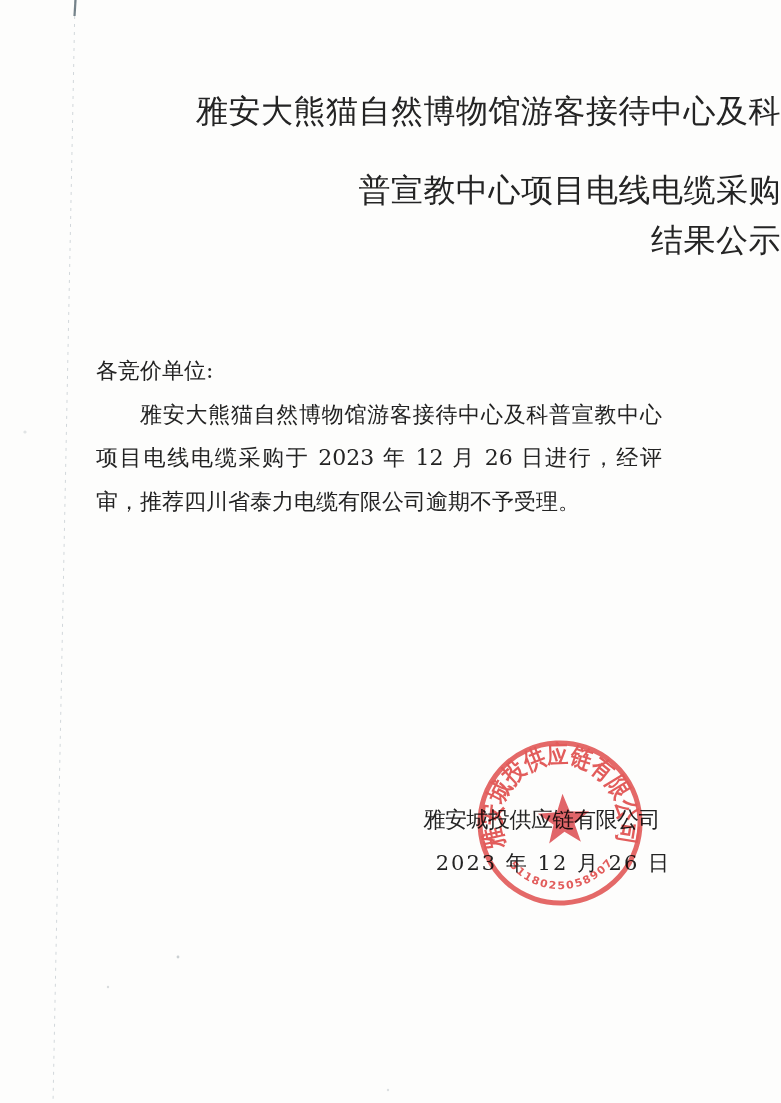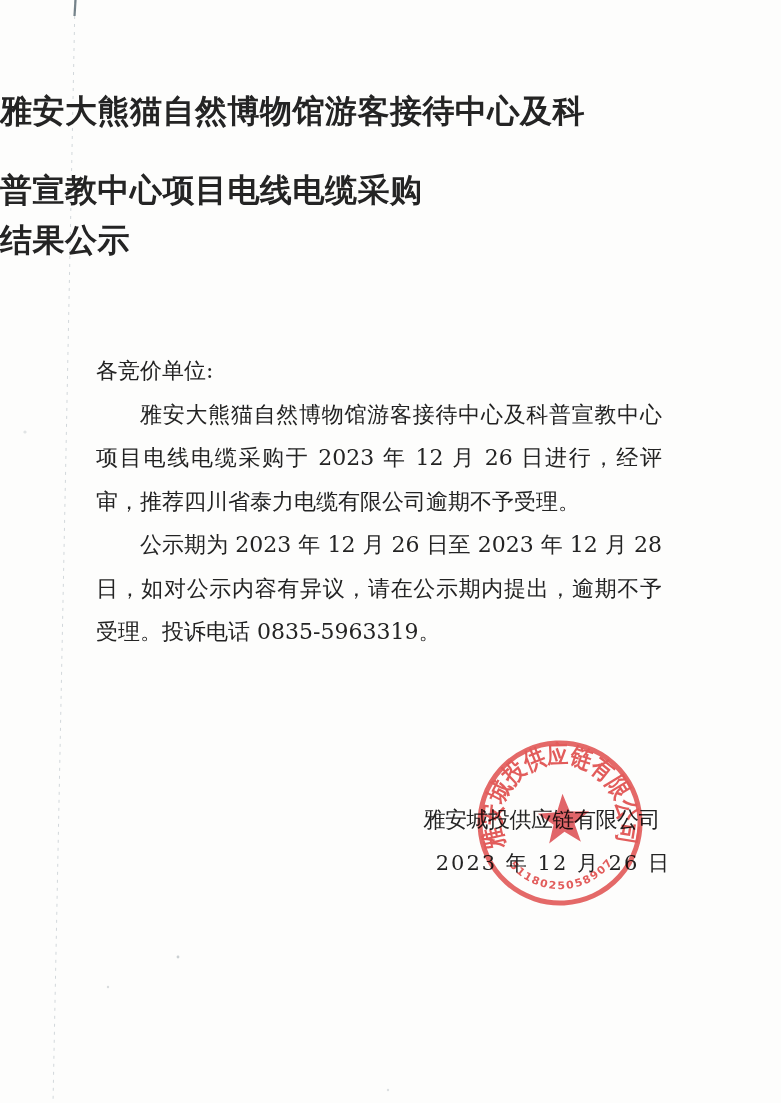--- a/index.html
+++ b/index.html
@@ -29,23 +29,23 @@
   .title-block {
     position: absolute;
     left: 0; top: 0;
     width: 781px;
     z-index: 2;
   }
   .title-line {
     position: absolute;
     left: 0;
     width: 781px;
-    text-align: left;
+    text-align: right;
     font-size: 32px;
-    font-weight: bold;
+    font-weight: normal;
     letter-spacing: 0.5px;
     color: #242424;
     white-space: nowrap;
   }
   .title-line-1 { top: 90px; }
   .title-line-2 { top: 169px; }
   .title-line-3 { top: 219px; }
   
   .body-block {
     position: absolute;
@@ -126,21 +126,20 @@
 
   <div class="title-block">
     <div class="title-line title-line-1">雅安大熊猫自然博物馆游客接待中心及科</div>
     <div class="title-line title-line-2">普宣教中心项目电线电缆采购</div>
     <div class="title-line title-line-3">结果公示</div>
   </div>
 
   <div class="body-block">
     <p class="salutation">各竞价单位:</p>
     <p class="para"><span>雅安大熊猫自然博物馆游客接待中心及科普宣教中心项目电线电缆采购于 2023 年 12 月 26 日进行，经评审，推荐</span><span class="company-bold">四川省泰力电缆有限公司</span><span>逾期不予受理。</span></p>
-    <p class="para">公示期为 2023 年 12 月 26 日至 2023 年 12 月 28 日，如对公示内容有异议，请在公示期内提出，逾期不予受理。投诉电话 0835-5963319。</p>
   </div>
 
   <div class="sig-company">雅安城投供应链有限公司</div>
   <div class="sig-date">2023 年 12 月 26 日</div>
 
   <svg class="seal-svg" viewBox="0 0 180 180" xmlns="http://www.w3.org/2000/svg">
     <defs>
       <path id="sealTopArc" d="M 33.6 110.5 A 60 60 0 1 1 146.4 110.5" fill="none"></path>
       <path id="sealBotArc" d="M 35.9 127.9 A 66 66 0 0 0 144.1 127.9" fill="none"></path>
     </defs>

